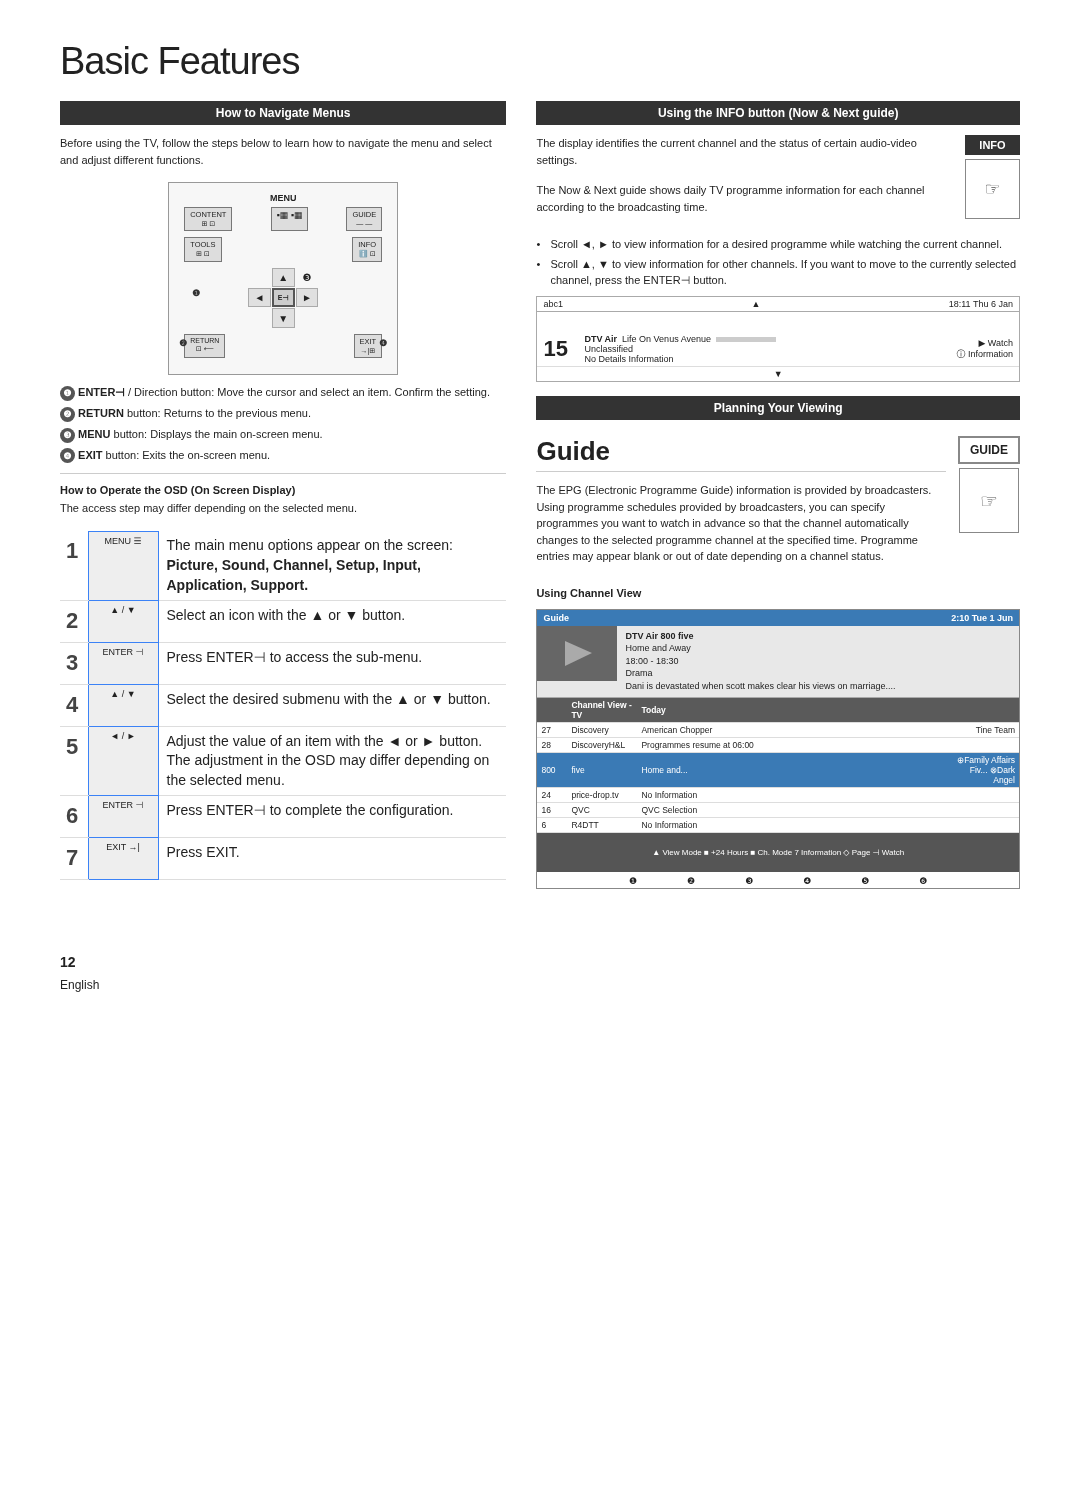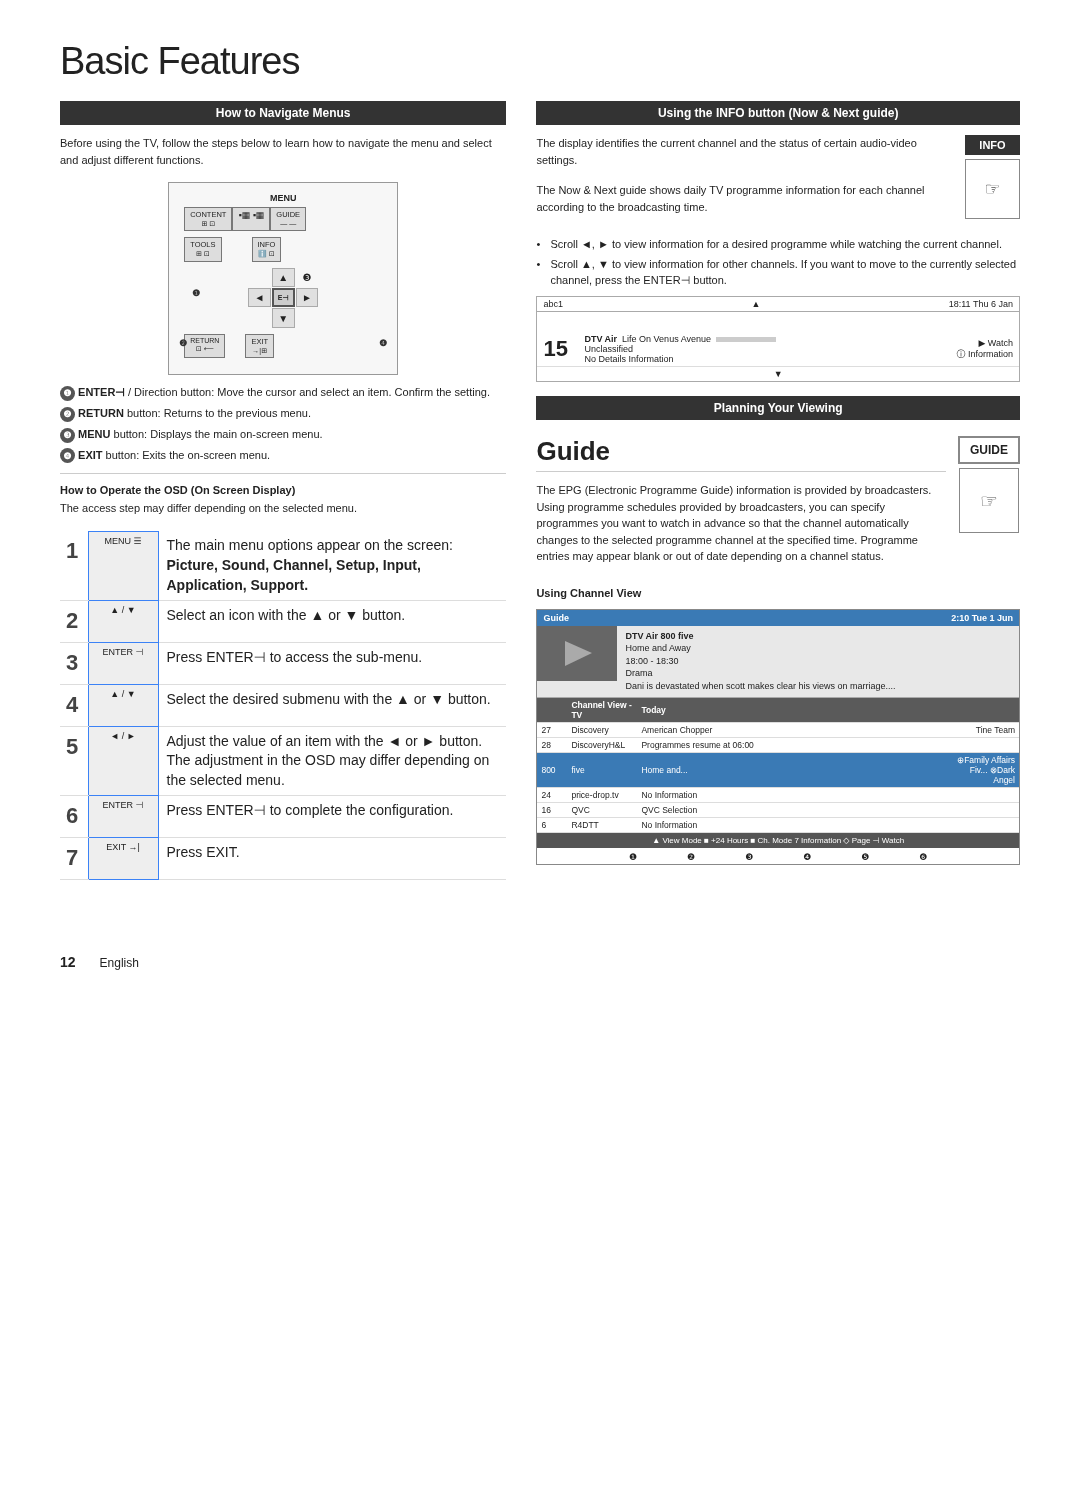--- a/index.html
+++ b/index.html
@@ -244,21 +244,21 @@
     }
     .guide-ch-extra {
       width: 70px;
       padding: 2px 4px;
       text-align: right;
       flex-shrink: 0;
     }
     .guide-footer {
       background: #555;
       color: #fff;
-      padding: 3px 6px;
+      padding: 15px 6px;
       font-size: 8px;
       text-align: center;
     }
     .guide-footer-nums {
       display: flex;
       justify-content: center;
       gap: 50px;
       padding: 4px 0 2px;
       font-size: 9px;
     }
@@ -284,20 +284,21 @@
     }
     .remote-box {
       border: 1px solid #999;
       padding: 10px 15px;
       background: #f7f7f7;
       width: 230px;
       position: relative;
     }
     .remote-top-row {
       display: flex;
+      justify-content: space-between;
       margin-bottom: 6px;
     }
     .r-btn {
       border: 1px solid #777;
       background: #ddd;
       font-size: 7.5px;
       padding: 2px 5px;
       text-align: center;
       line-height: 1.2;
     }
@@ -573,16 +574,16 @@
           <span>❹</span>
           <span>❺</span>
           <span>❻</span>
         </div>
       </div>
     </div>
 
   </div>
 </div>
 
-<div style="margin-top: 30px; display:flex; align-items:flex-end; gap:24px;">
+<div style="margin-top: 30px; display:flex; align-items:flex-start; gap:8px;flex-direction:column;">
   <span class="page-number">12</span>
   <span style="font-size:12px;">English</span>
 </div>
 
 </body></html>

